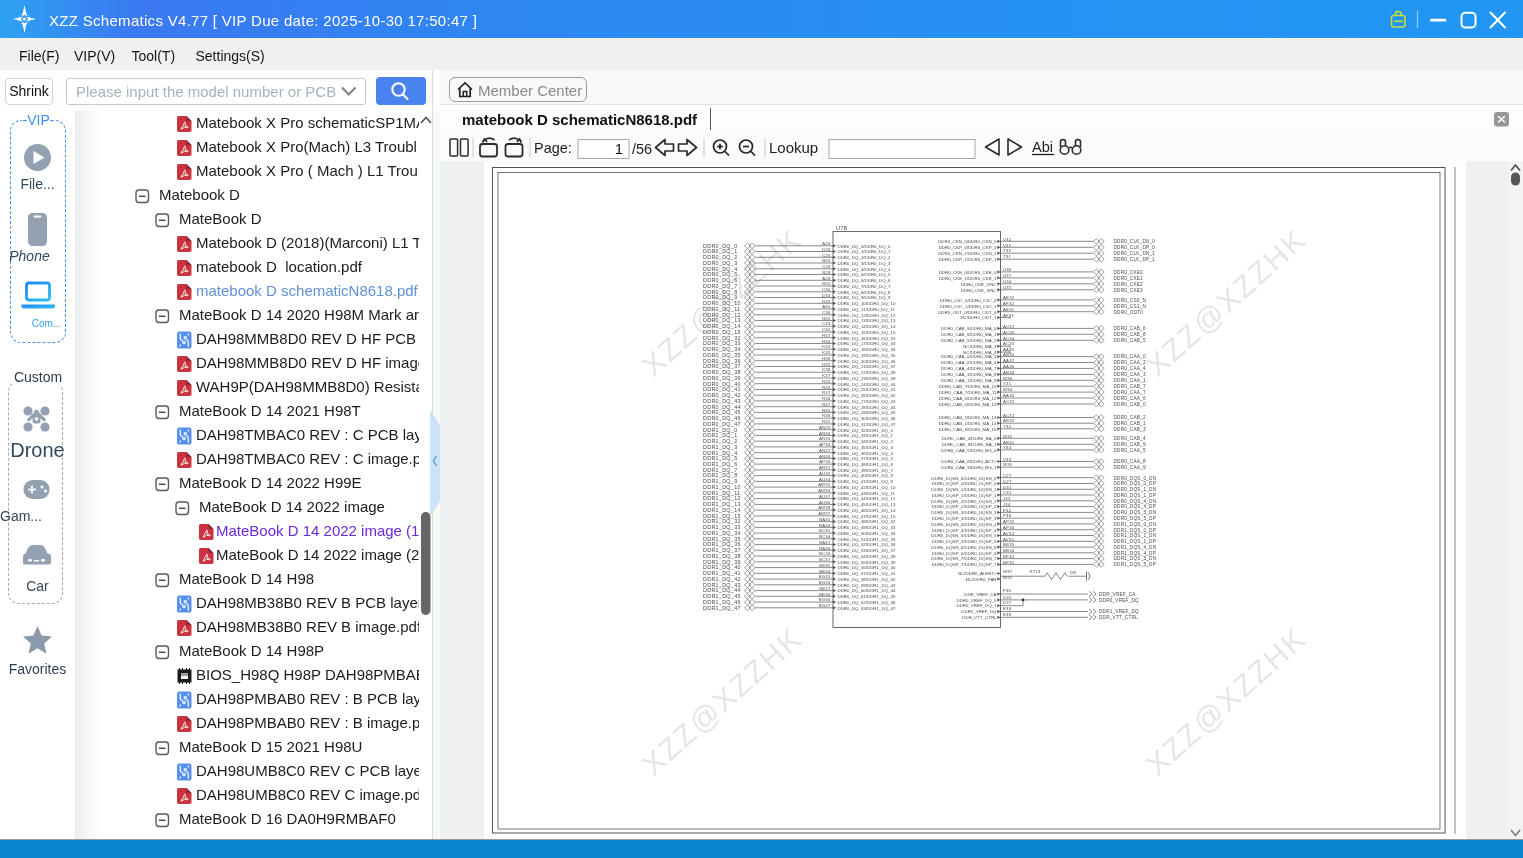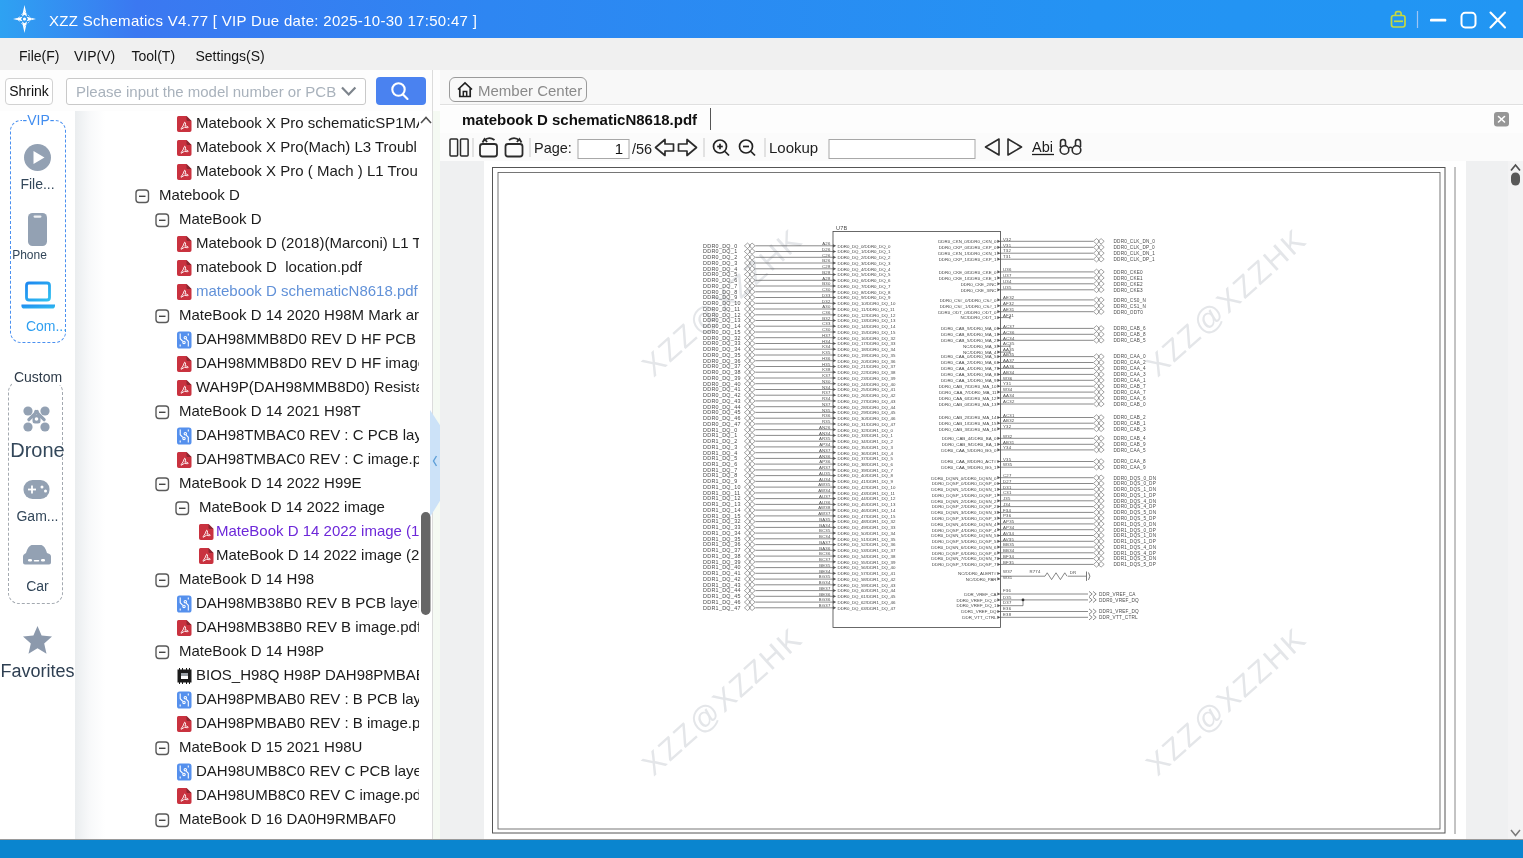--- a/index.html
+++ b/index.html
@@ -100,26 +100,26 @@
   <g fill="#93a1b3">
     <path d="M26 442 q2 -7 5.5 -8 h10 q3.5 1 5.5 8 l2.5 1 q1.5 0.6 1.5 2.5 v6 q0 2 -2 2 h-24 q-2 0 -2 -2 v-6 q0 -1.9 1.5 -2.5 Z"></path>
   </g>
   <rect x="28" y="448" width="4" height="2.6" rx="1.3" fill="#ffffff"></rect>
   <rect x="41" y="448" width="4" height="2.6" rx="1.3" fill="#ffffff"></rect>
   <rect x="33.8" y="449" width="5.4" height="1.4" rx="0.7" fill="#ffffff"></rect>
 
   <path d="M37.5 515 L41.6 524.6 L52 525.6 L44.2 532.5 L46.5 542.7 L37.5 537.3 L28.5 542.7 L30.8 532.5 L23 525.6 L33.4 524.6 Z" fill="#8c99ac"></path>
 </svg>
 <div class="abs" style="left:0;top:176px;width:75px;text-align:center;font-size:14px;color:#33475a;">File...</div>
-<div class="abs" style="left:0;top:248px;width:59px;text-align:center;font-size:12px;color:#33475a;">Phone</div>
-<div class="abs" style="left:0;top:318px;width:93px;text-align:center;font-size:14px;color:#2f9ff0;">Com...</div>
+<div class="abs" style="left:0;top:248px;width:59px;text-align:center;font-size:14px;color:#33475a;font-style:italic;">Phone</div>
+<div class="abs" style="left:0;top:318px;width:93px;text-align:center;font-size:10px;color:#2f9ff0;">Com...</div>
 <div class="abs" style="left:0;top:439px;width:75px;text-align:center;font-size:20px;color:#33475a;">Drone</div>
-<div class="abs" style="left:0;top:508px;width:75px;text-align:center;font-size:14px;color:#33475a;">Gam...</div>
+<div class="abs" style="left:0;top:508px;width:75px;font-size:14px;color:#33475a;">Gam...</div>
 <div class="abs" style="left:0;top:578px;width:75px;text-align:center;font-size:14px;color:#33475a;">Car</div>
-<div class="abs" style="left:0;top:661px;width:75px;text-align:center;font-size:18px;color:#2e3f52;">Favorites</div>
+<div class="abs" style="left:0;top:661px;width:75px;text-align:center;font-size:14px;color:#2e3f52;">Favorites</div>
 
 <div class="abs" style="left:75px;top:111px;width:356.5px;height:729px;background:#ffffff;"></div>
 <div class="abs" style="left:75px;top:111px;width:30px;height:729px;background:linear-gradient(90deg,#eaedef 0%,#f8f9fa 50%,#ffffff 100%);"></div>
 
 <div class="abs" style="left:75px;top:111px;width:344px;height:729px;overflow:hidden;">
 <div class="abs" style="left:-75px;top:-111px;width:419px;height:858px;">
 <svg class="abs" style="left:75px;top:111px;" width="356" height="729">
 <g transform="translate(102,5)">
 <path d="M1.5 0 H9.5 L14.5 5 V14.2 a1.8 1.8 0 0 1 -1.8 1.8 H1.8 A1.8 1.8 0 0 1 0 14.2 V1.8 A1.8 1.8 0 0 1 1.5 0 Z" fill="#c9323f"></path>
 <path d="M9.5 0 L14.5 5 H10.7 a1.2 1.2 0 0 1 -1.2 -1.2 Z" fill="#8d2630"></path>

